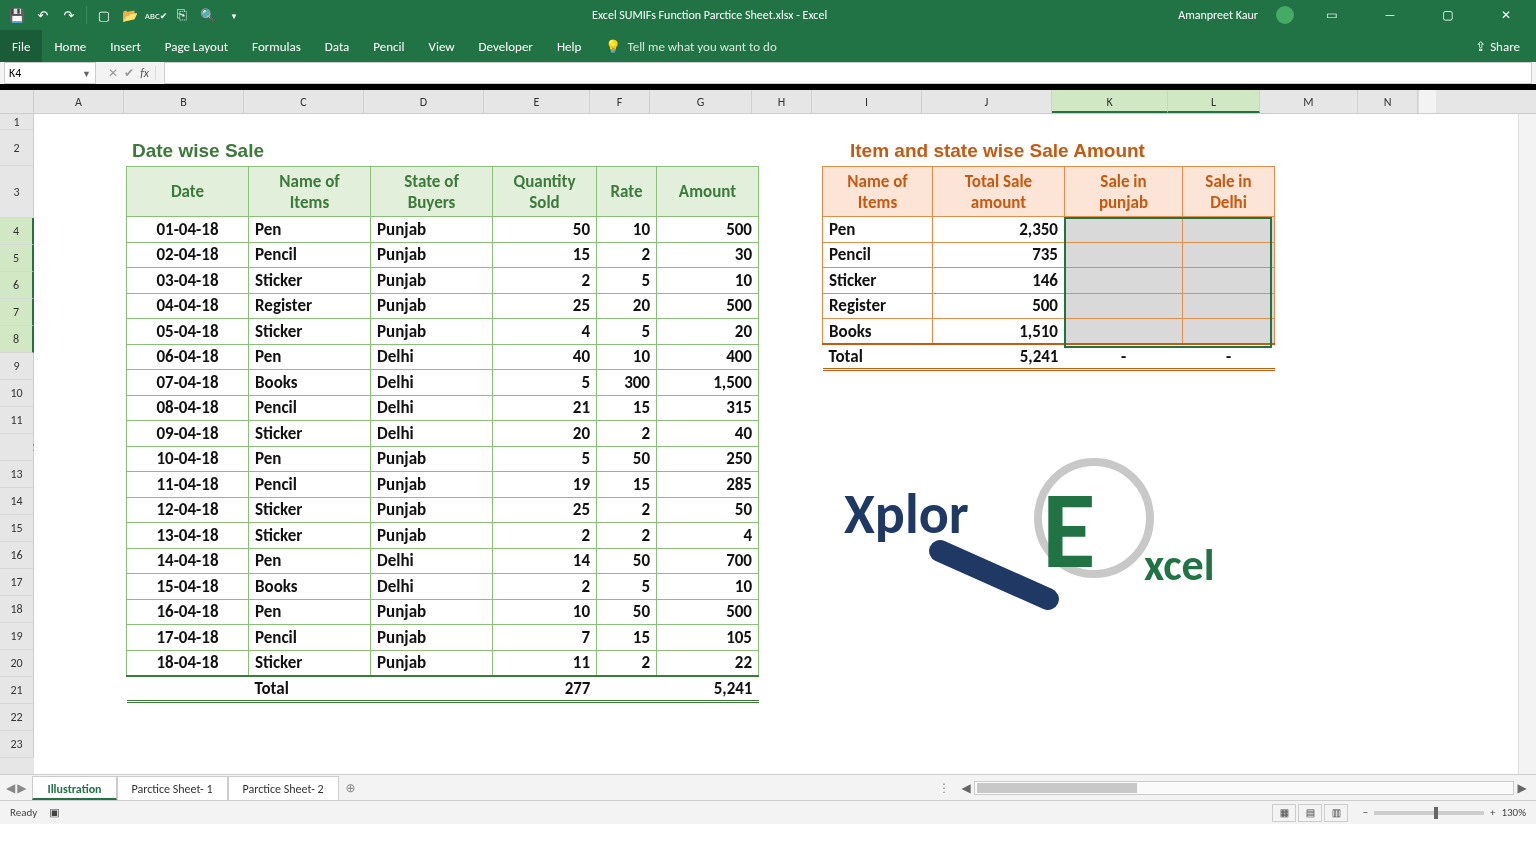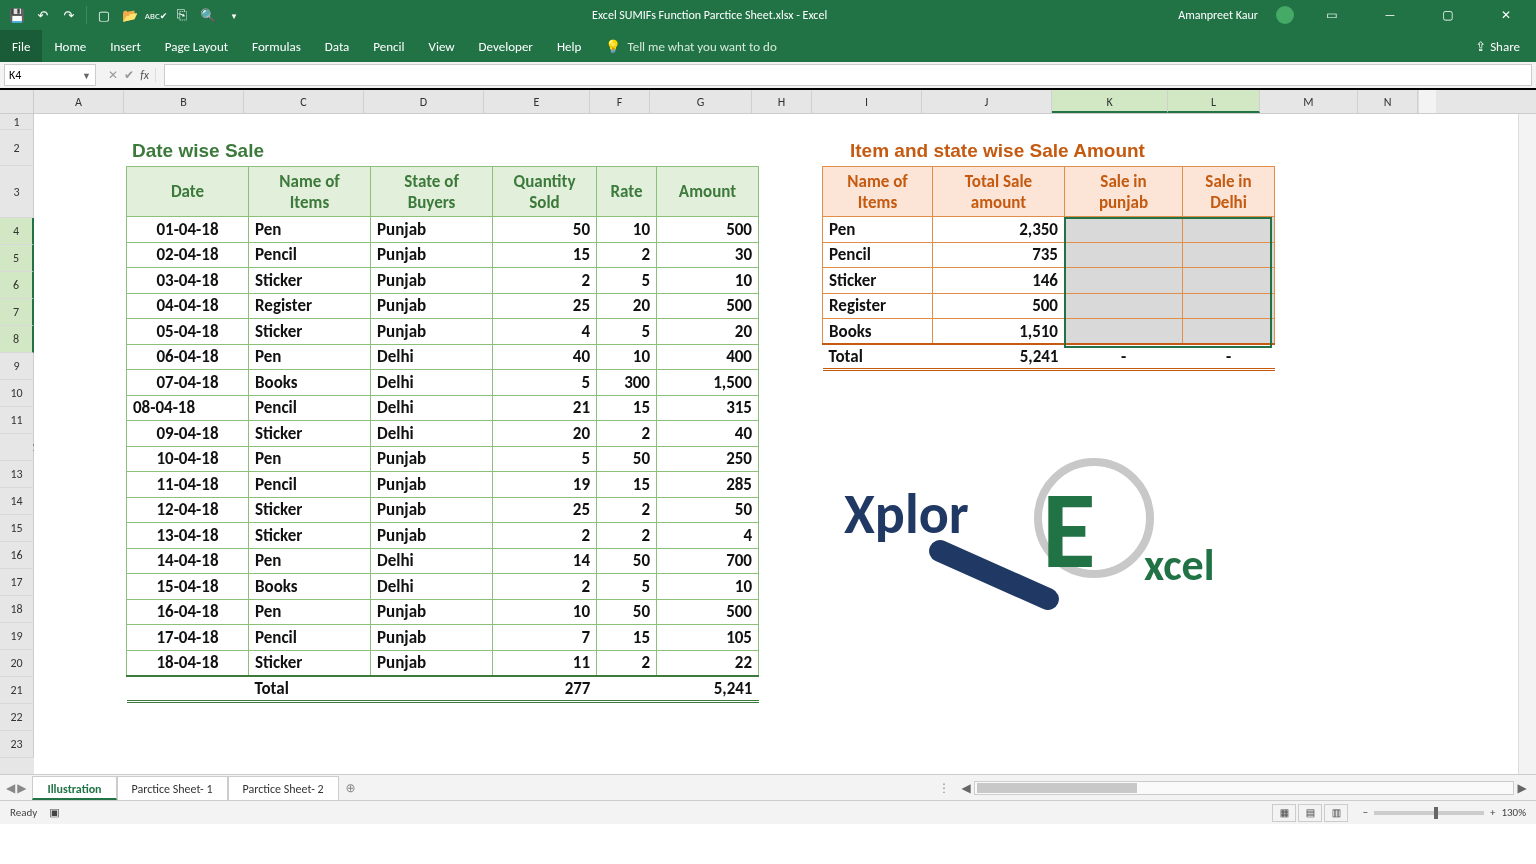--- a/index.html
+++ b/index.html
@@ -16,21 +16,21 @@
 
 
 .ribbon { height: 32px; background: #217346; color:#fff; display:flex; align-items:stretch; }
 .ribbon .tab { padding: 0 12px; display:flex; align-items:center; font-size:13px; }
 .ribbon .tab.file { background:#1a5c38; }
 .ribbon .tellme { display:flex; align-items:center; gap:6px; padding:0 12px; color:#d7ead9; font-size:13px;}
 .ribbon .spacer { flex:1; }
 .ribbon .share { padding:0 16px; display:flex; align-items:center; gap:4px; font-size:13px;}
 
 
-.fbar { height: 28px; background:#f3f3f3; border-bottom:2px solid #000000; display:flex; align-items:center; font-size:12px; }
+.fbar { height: 28px; background:#f3f3f3; border-bottom:6px solid #000000; display:flex; align-items:center; font-size:12px; }
 .fbar .namebox { width:92px; height:22px; margin:0 4px;border:1px solid #ccc; background:#fff; display:flex;align-items:center;justify-content:space-between;padding:0 4px;}
 .fbar .namebox .dd{font-size:9px;color:#666;}
 .fbar .fxbtns { display:flex;align-items:center;gap:6px; padding:0 8px;color:#999;}
 .fbar .fxbtns span{font-size:12px;}
 .fbar .fxlabel { font-style:italic; color:#555; padding-right:6px;border-right:1px solid #ddd;}
 .fbar .formula { flex:1; height:22px; padding:0 6px; background:#fff; border:1px solid #ccc; margin-right:4px;}
 
 
 .colhdrs { height:24px; background:#e6e6e6; display:flex; border-bottom:1px solid #ccc; font-size:12px;}
 .colhdrs .sel-all{width:34px;border-right:1px solid #ccc;background:#e6e6e6;}
@@ -275,21 +275,21 @@
           </tr>
           <tr>
             <td style="text-align: center;">07-04-18</td>
             <td>Books</td>
             <td>Delhi</td>
             <td class="r">5</td>
             <td class="r">300</td>
             <td class="r">1,500</td>
           </tr>
           <tr>
-            <td style="text-align: left;">08-04-18</td>
+            <td style="text-align: center;">08-04-18</td>
             <td>Pencil</td>
             <td>Delhi</td>
             <td class="r">21</td>
             <td class="r">15</td>
             <td class="r">315</td>
           </tr>
           <tr>
             <td style="text-align: center;">09-04-18</td>
             <td>Sticker</td>
             <td>Delhi</td>

